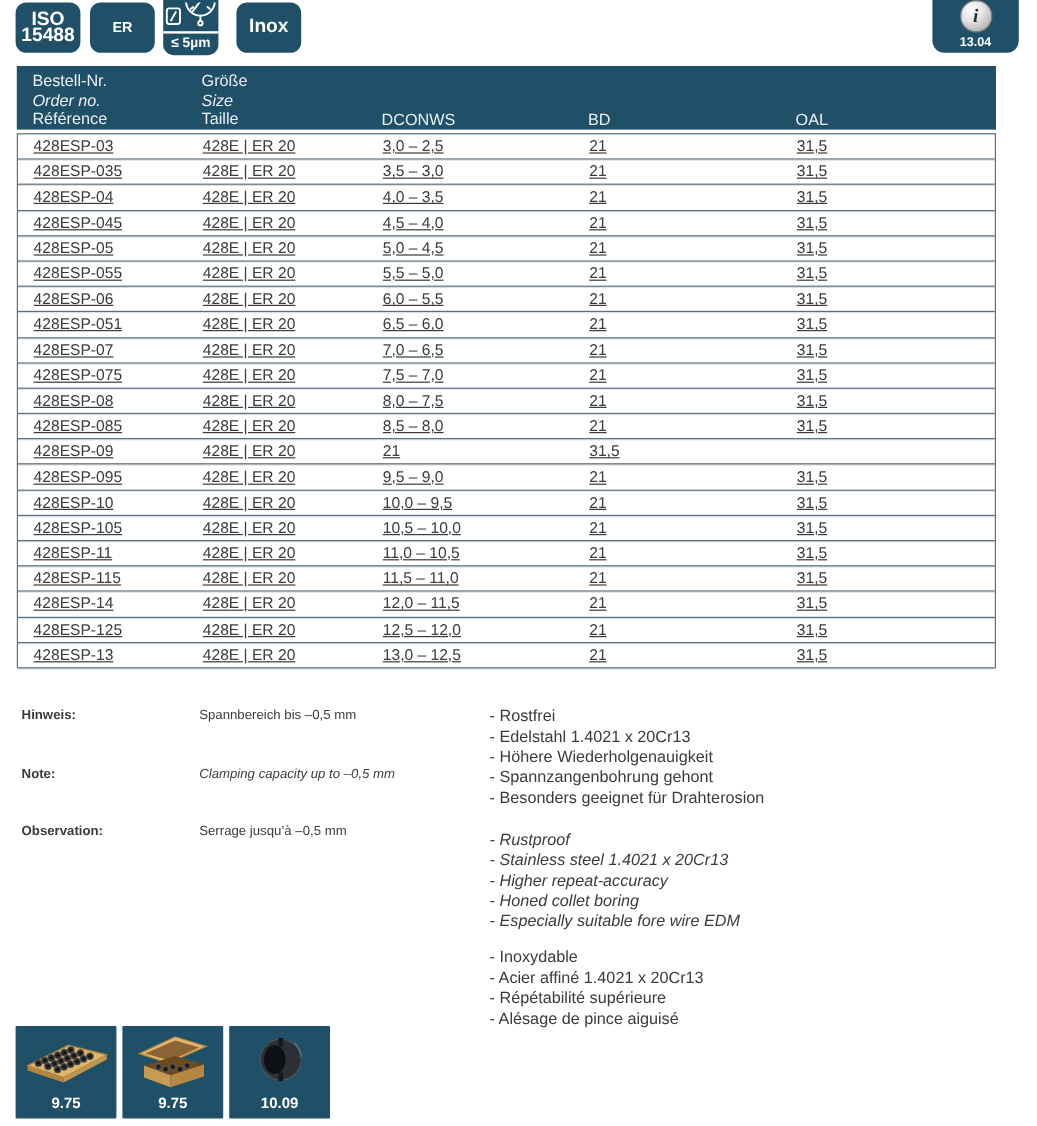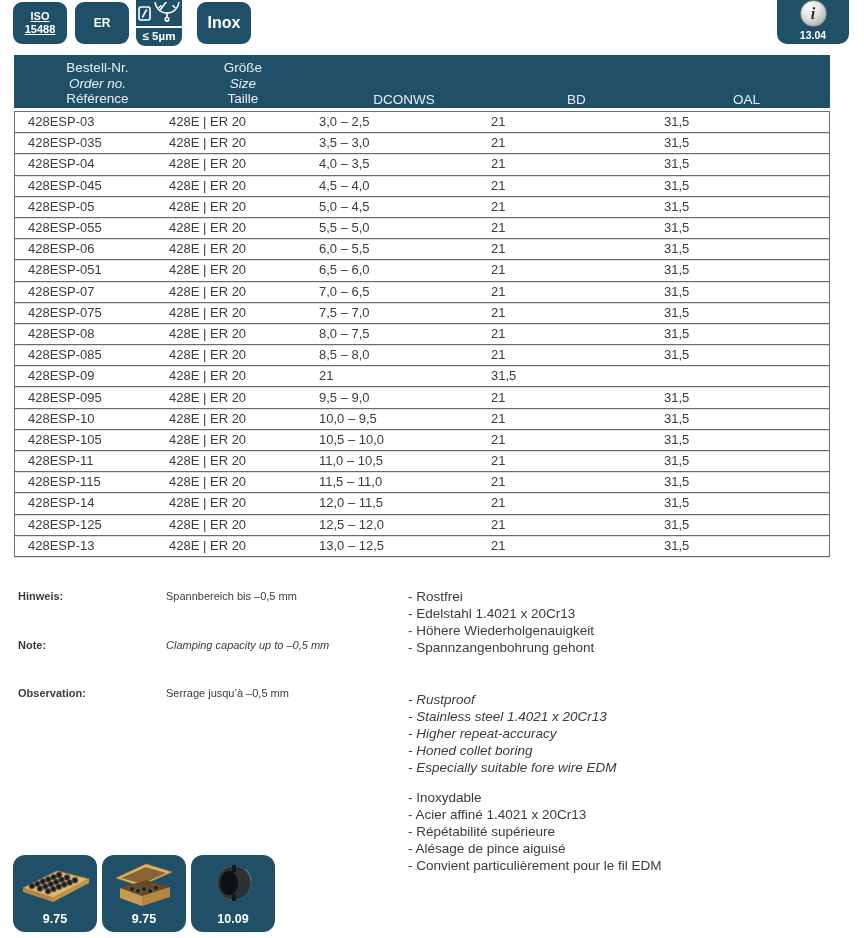--- a/index.html
+++ b/index.html
@@ -18,21 +18,21 @@
     position:absolute;
     background:var(--navy);
     color:#fff;
     font-weight:700;
     display:flex;flex-direction:column;
     align-items:center;justify-content:center;
     text-align:center;
     border-radius:9px;
     box-sizing:border-box;
   }
-  #badge-iso{left:13px;top:2px;width:54px;height:42px;font-size:11px;line-height:13.5px;text-decoration:underline;}
+  #badge-iso{left:13px;top:2px;width:54px;height:42px;font-size:16px;line-height:13.5px;}
   #badge-er{left:75px;top:2px;width:54px;height:42px;font-size:12px;}
   #badge-tolerance{left:136px;top:0;width:46px;height:46px;border-radius:0 0 9px 9px;justify-content:flex-end;padding-bottom:4px;}
   #badge-tolerance .tol-label{font-size:11.5px;margin-top:2px;}
   #badge-tolerance .divider{width:100%;border-top:2px solid #fff;margin-top:1px;}
   #badge-inox{left:197px;top:2px;width:54px;height:42px;font-size:16px;}
   #badge-info{left:777px;top:0;width:72px;height:44px;border-radius:0 0 10px 10px;justify-content:flex-end;padding-bottom:3px;}
   #badge-info .info-circle{
     width:25px;height:25px;border-radius:50%;
     background:radial-gradient(circle at 35% 28%, #ffffff 0%, #e3e3e3 40%, #b9b9b9 75%, #8f8f8f 100%);
     border:1px solid #7d7d7d;
@@ -46,38 +46,38 @@
   .grid-cols{
     display:grid;
     grid-template-columns:141px 150px 172px 173px 1fr;
     padding-left:13px;
     box-sizing:border-box;
   }
   #thead{
     position:absolute;left:14px;top:55px;width:816px;height:53px;
     background:var(--navy);color:#e9f0f4;
     font-size:13.5px;
-    padding-top:5px;padding-bottom:6px;text-align:center;
+    padding-top:5px;padding-bottom:6px;
   }
   #thead .stack span{display:block;line-height:15.5px;}
   #thead .stack span.it{font-style:italic;}
   #thead .bottomed{align-self:end;line-height:15px;}
   #tbody{
     position:absolute;left:14px;top:111px;width:816px;
     border-left:1px solid var(--line);
     border-right:1px solid var(--line);
     border-top:1px solid var(--line);
     box-sizing:border-box;
   }
   .trow{
     height:21.2px;
     align-items:center;
     border-bottom:1px solid var(--line);
     box-shadow:0 1px 0 rgba(120,130,138,0.25);
-    font-size:13px;color:#3b3b3b;
+    font-size:13px;color:#3b3b3b;text-decoration:underline;
   }
   .trow span{line-height:20px;}
   
   #notes{
     position:absolute;left:18px;top:588px;
     display:grid;grid-template-columns:116px auto;
     font-size:11px;line-height:16.5px;gap:32px;
   }
   #notes .nlabel{font-weight:700;}
   #notes .nvalue.it{font-style:italic;}
@@ -85,21 +85,21 @@
   .features{
     position:absolute;left:408px;
     font-size:13.5px;line-height:17.1px;color:#3b3b3b;
   }
   #features-de{top:588px;}
   #features-en{top:691px;font-style:italic;}
   #features-fr{top:789px;}
   
   .thumb{
     position:absolute;top:855px;width:84px;height:77px;
-    background:var(--navy);border-radius:12px;
+    background:var(--navy);border-radius:1px;
   }
   #thumb-0{left:13px;}
   #thumb-1{left:102px;}
   #thumb-2{left:191px;}
   .thumb svg{position:absolute;left:4px;top:4px;}
   .thumb .tlabel{
     position:absolute;left:0;right:0;bottom:6px;
     text-align:center;color:#fff;font-weight:700;font-size:12.5px;
   }
 </style>
@@ -311,34 +311,34 @@
       <div class="nvalue it">Clamping capacity up to –0,5 mm</div>
       <div class="nlabel">Observation:</div>
       <div class="nvalue">Serrage jusqu’à –0,5 mm</div>
     </div>
 
   <div class="features" id="features-de">
       <div>- Rostfrei</div>
       <div>- Edelstahl 1.4021 x 20Cr13</div>
       <div>- Höhere Wiederholgenauigkeit</div>
       <div>- Spannzangenbohrung gehont</div>
+      <div>- Besonders geeignet für Drahterosion</div>
     </div>
   <div class="features" id="features-en">
       <div>- Rustproof</div>
       <div>- Stainless steel 1.4021 x 20Cr13</div>
       <div>- Higher repeat-accuracy</div>
       <div>- Honed collet boring</div>
       <div>- Especially suitable fore wire EDM</div>
     </div>
   <div class="features" id="features-fr">
       <div>- Inoxydable</div>
       <div>- Acier affiné 1.4021 x 20Cr13</div>
       <div>- Répétabilité supérieure</div>
       <div>- Alésage de pince aiguisé</div>
-      <div>- Convient particulièrement pour le fil EDM</div>
     </div>
 
   <div class="thumb" id="thumb-0">
     <svg width="76" height="48" viewBox="0 0 76 48">
       <polygon points="6,29 40,12 72,20 36,39" fill="#dfb568" stroke="#a8823f" stroke-width="1"></polygon>
       <polygon points="6,29 36,39 36,43 6,33" fill="#b3873f"></polygon>
       <polygon points="36,39 72,20 72,24 36,43" fill="#c1954c"></polygon>
       <g id="tray-dots">
           <circle cx="15" cy="27" r="3" fill="#2e2e2e" stroke="#6a6a6a" stroke-width="0.5"></circle>
           <circle cx="15" cy="27" r="1.1" fill="#0c0c0c"></circle>

